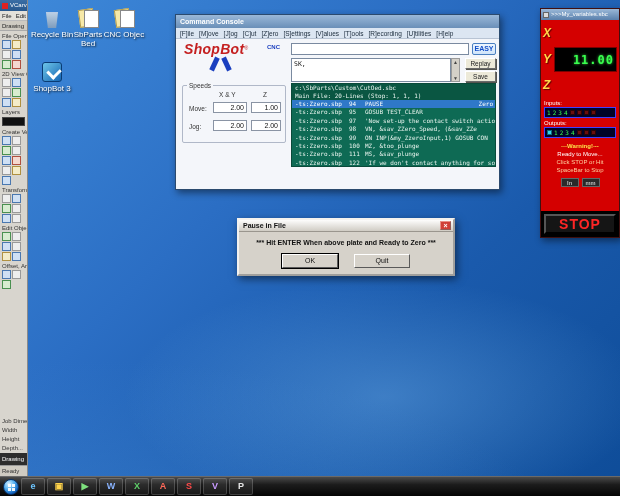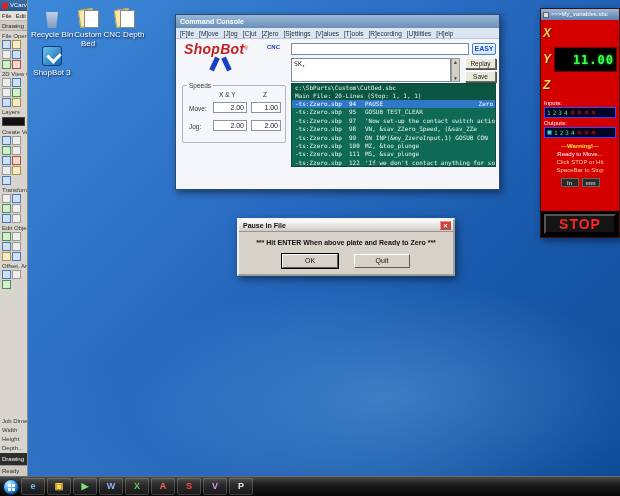--- a/index.html
+++ b/index.html
@@ -205,27 +205,27 @@
 </div>
 
 <div class="dicon" style="left:30px;top:8px">
   <div class="ico-wrap">
       <div class="ico-bin"></div>
     </div>
   <div class="dlabel">Recycle Bin</div>
 </div>
 <div class="dicon" style="left:66px;top:8px">
   <div class="ico-wrap ico-docs"></div>
-  <div class="dlabel">Custom Bed</div>
+  <div class="dlabel">SbParts Bed</div>
 </div>
 <div class="dicon" style="left:102px;top:8px">
   <div class="ico-wrap ico-docs"></div>
-  <div class="dlabel">CNC Depth</div>
-</div>
-<div class="dicon" style="left:30px;top:46px">
+  <div class="dlabel">CNC Objec</div>
+</div>
+<div class="dicon" style="left:30px;top:62px">
   <div class="ico-wrap">
       <div class="ico-app"></div>
     </div>
   <div class="dlabel">ShopBot 3</div>
 </div>
 
 <div class="console-win">
   <div class="cc-title">Command Console</div>
   <div class="cc-menu">
     <span>[F]ile</span>

